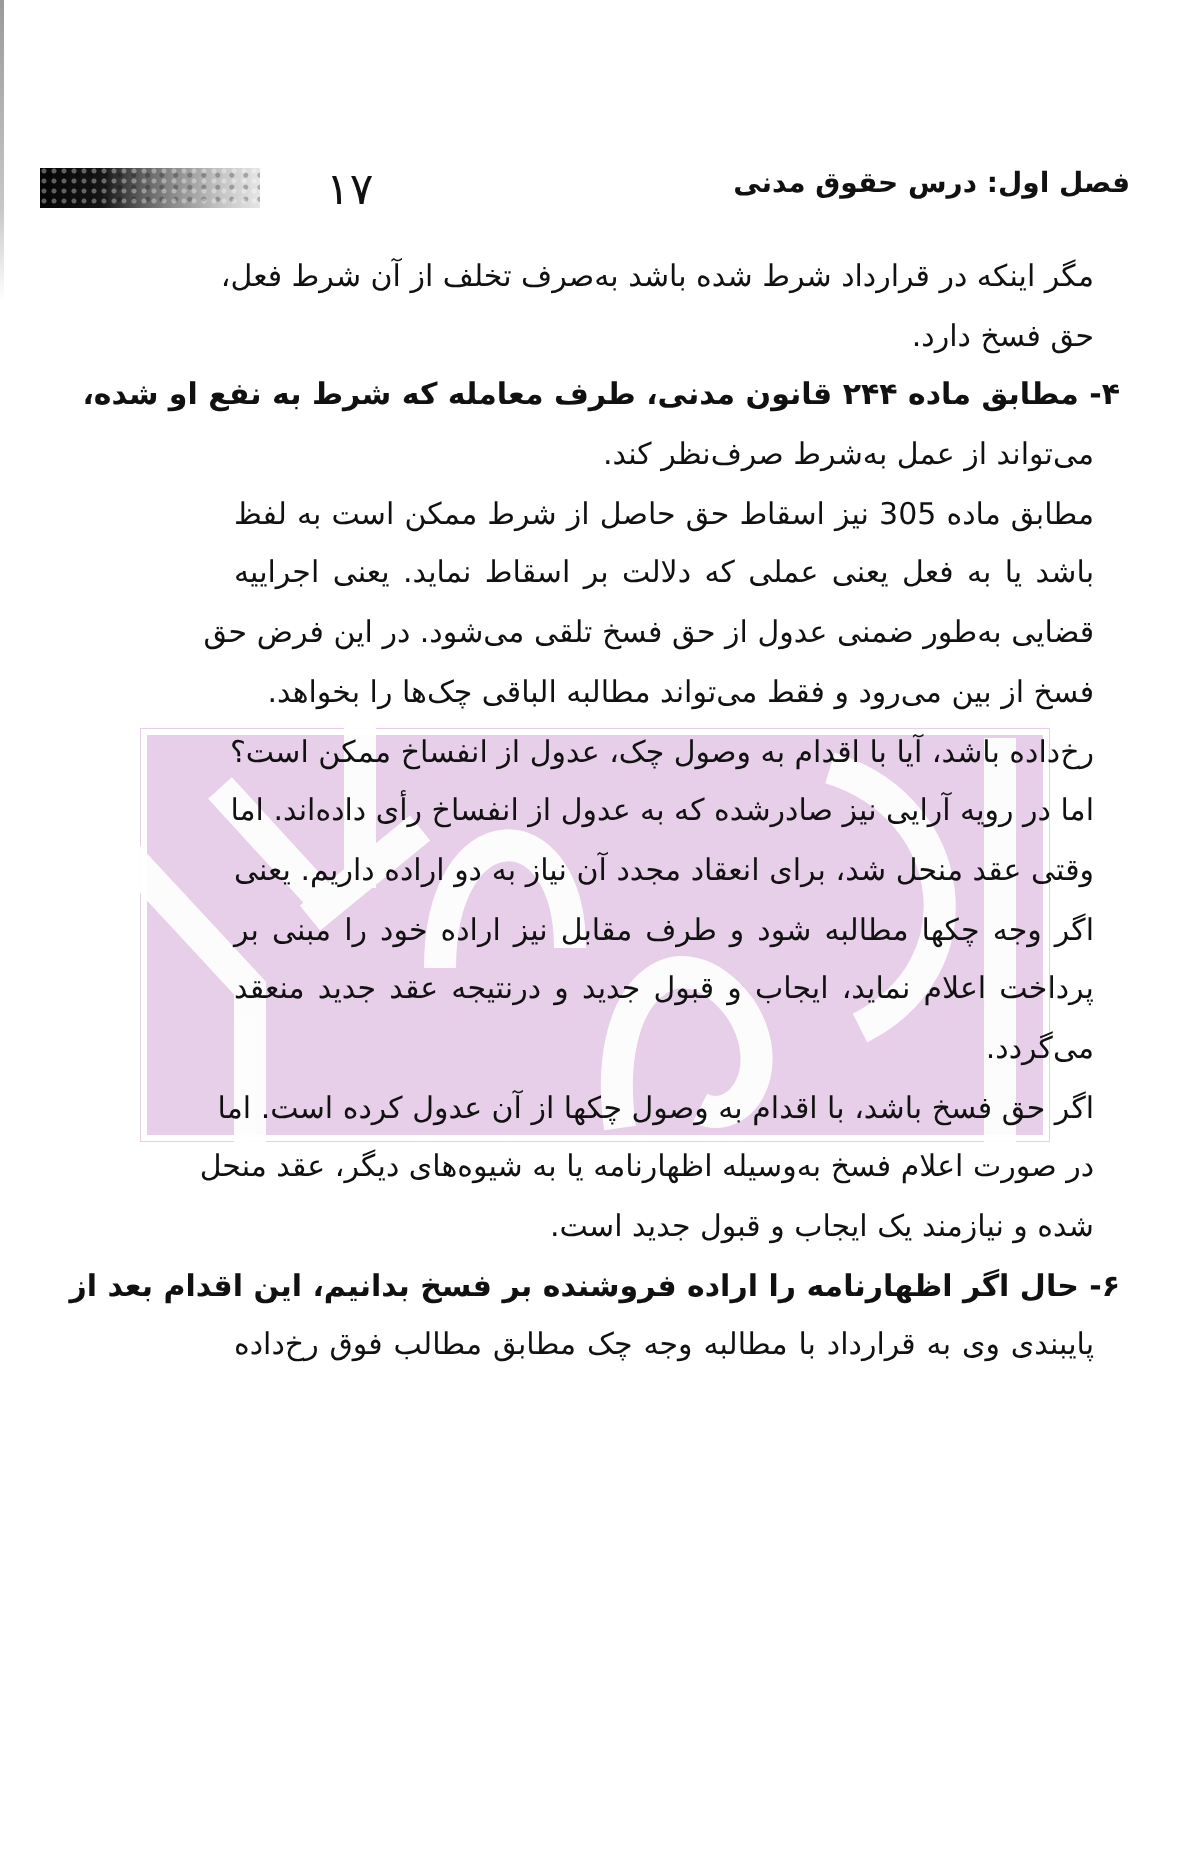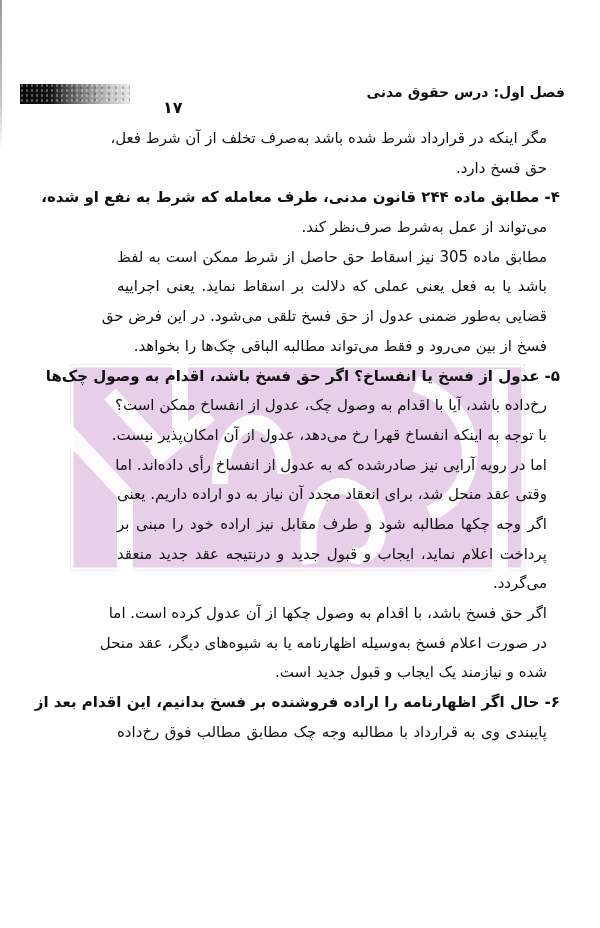--- a/index.html
+++ b/index.html
@@ -43,23 +43,23 @@
       position: absolute;
       inset: 0;
       background-image:
         radial-gradient(circle at 40% 30%, rgba(255,255,255,0.35) 1px, transparent 1.5px),
         radial-gradient(circle at 70% 60%, rgba(0,0,0,0.25) 1px, transparent 1.5px);
       background-size: 5px 5px, 7px 6px;
     }
     .page-number {
       position: absolute;
       left: 163px;
-      top: 20px;
-      font-size: 16px;
-      font-weight: bold;
+      top: 5px;
+      font-size: 22px;
+      font-weight: normal;
       direction: rtl;
     }
     .chapter-title {
       position: absolute;
       right: 35px;
       top: 6px;
       font-size: 14px;
       font-weight: bold;
       direction: rtl;
       white-space: nowrap;
@@ -135,23 +135,21 @@
 
 <div class="text-block">
   <span class="line">مگر اینکه در قرارداد شرط شده باشد به‌صرف تخلف از آن شرط فعل،</span>
   <span class="line last">حق فسخ دارد.</span>
   <span class="line numbered">۴- مطابق ماده ۲۴۴ قانون مدنی، طرف معامله که شرط به نفع او شده،</span>
   <span class="line last">می‌تواند از عمل به‌شرط صرف‌نظر کند.</span>
   <span class="line">مطابق ماده 305 نیز اسقاط حق حاصل از شرط ممکن است به لفظ</span>
   <span class="line">باشد یا به فعل یعنی عملی که دلالت بر اسقاط نماید. یعنی اجراییه</span>
   <span class="line">قضایی به‌طور ضمنی عدول از حق فسخ تلقی می‌شود. در این فرض حق</span>
   <span class="line last">فسخ از بین می‌رود و فقط می‌تواند مطالبه الباقی چک‌ها را بخواهد.</span>
-  <span class="line numbered">۵- عدول از فسخ یا انفساخ؟ اگر حق فسخ باشد، اقدام به وصول چک‌ها</span>
   <span class="line last">رخ‌داده باشد، آیا با اقدام به وصول چک، عدول از انفساخ ممکن است؟</span>
-  <span class="line">با توجه به اینکه انفساخ قهرا رخ می‌دهد، عدول از آن امکان‌پذیر نیست.</span>
   <span class="line">اما در رویه آرایی نیز صادرشده که به عدول از انفساخ رأی داده‌اند. اما</span>
   <span class="line">وقتی عقد منحل شد، برای انعقاد مجدد آن نیاز به دو اراده داریم. یعنی</span>
   <span class="line">اگر وجه چکها مطالبه شود و طرف مقابل نیز اراده خود را مبنی بر</span>
   <span class="line">پرداخت اعلام نماید، ایجاب و قبول جدید و درنتیجه عقد جدید منعقد</span>
   <span class="line last">می‌گردد.</span>
   <span class="line">اگر حق فسخ باشد، با اقدام به وصول چکها از آن عدول کرده است. اما</span>
   <span class="line">در صورت اعلام فسخ به‌وسیله اظهارنامه یا به شیوه‌های دیگر، عقد منحل</span>
   <span class="line last">شده و نیازمند یک ایجاب و قبول جدید است.</span>
   <span class="line numbered">۶- حال اگر اظهارنامه را اراده فروشنده بر فسخ بدانیم، این اقدام بعد از</span>
   <span class="line">پایبندی وی به قرارداد با مطالبه وجه چک مطابق مطالب فوق رخ‌داده</span>

